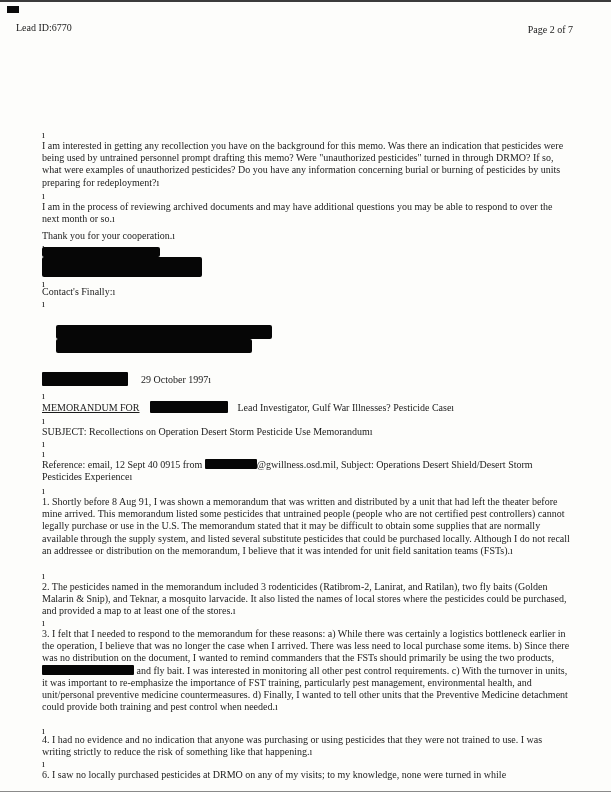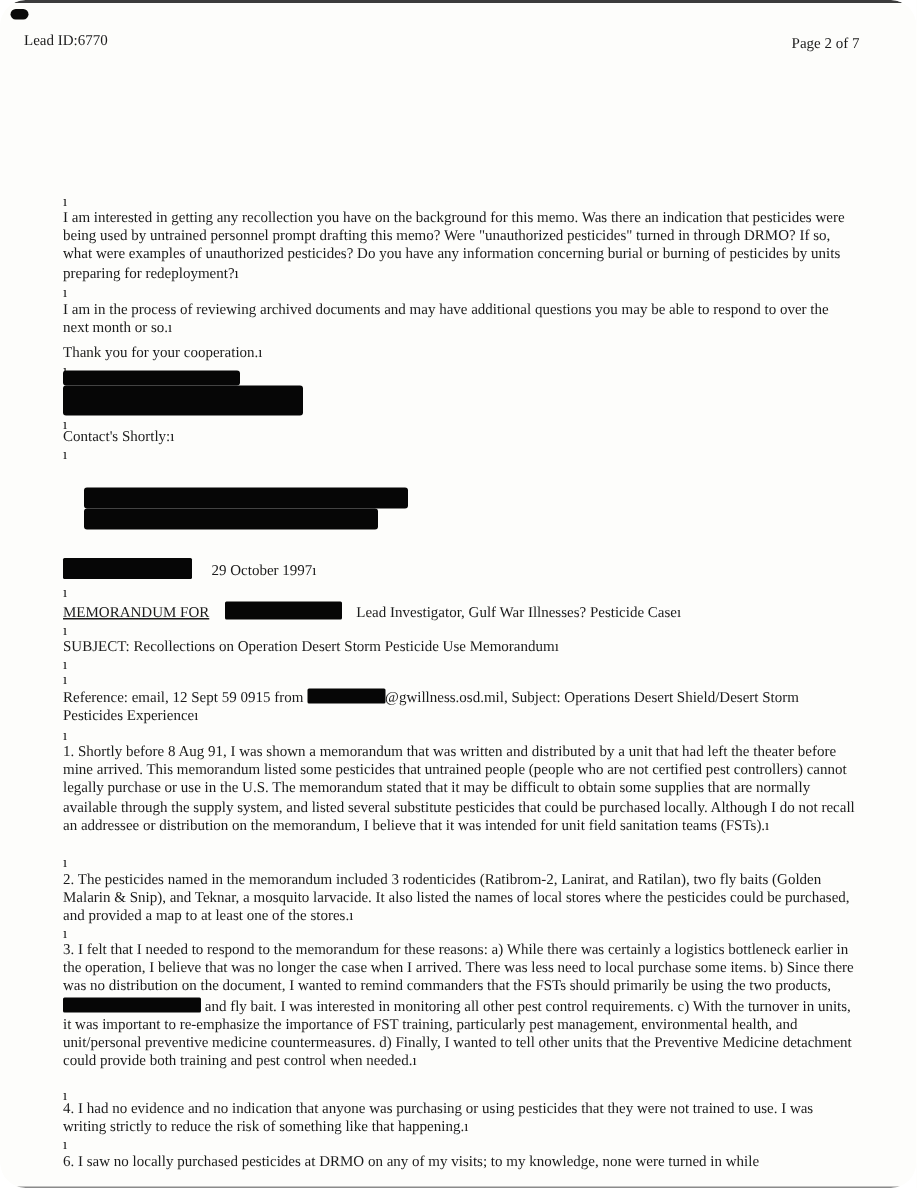--- a/index.html
+++ b/index.html
@@ -1,15 +1,15 @@
 <!DOCTYPE html>
 <html><head>
 <meta charset="utf-8">
 <style>
-  * { margin:0; padding:0; box-sizing:border-box;border-radius:17px; }
+  * { margin:0; padding:0; box-sizing:border-box; }
   html,body { background:#ffffff; }
   .page {
     position:relative; width:611px; height:792px; margin:0;
     background:#fdfdfb; overflow:hidden;
     font-family:"Liberation Serif", serif;
     font-size:10px; line-height:12.2px; color:#1b1b1b;
   }
   .edge-top { position:absolute; top:0; left:0; right:0; height:2px; background:#3c3c3c; }
   .edge-bottom { position:absolute; bottom:0; left:0; right:0; height:1px; background:#8a8a8a; }
   .corner-mark { position:absolute; top:6px; left:7px; width:12px; height:7px; background:#0a0a0a; }
@@ -49,21 +49,21 @@
 
   <div class="blk" style="top:230px">Thank you for your cooperation.ı</div>
 
   <div class="pil" style="top:242px">ı</div>
 
   <div class="bar" style="top:247px; left:42px; width:118px; height:10px;"></div>
   <div class="bar" style="top:257px; left:42px; width:160px; height:20px;"></div>
 
   <div class="pil" style="top:278px">ı</div>
 
-  <div class="blk" style="top:286px">Contact's Shortly:ı</div>
+  <div class="blk" style="top:286px">Contact's Finally:ı</div>
 
   <div class="pil" style="top:298px">ı</div>
 
 
   <div class="bar" style="top:325px; left:56px; width:216px; height:14px;"></div>
   <div class="bar" style="top:339px; left:56px; width:196px; height:14px;"></div>
 
   <div class="blk row" style="top:372px">
     <span class="redact" style="width:86px; height:14px; vertical-align:-3px;"></span>
     <span style="display:inline-block; width:8px;"></span>
@@ -81,21 +81,21 @@
   </div>
 
   <div class="pil" style="top:415px">ı</div>
 
   <div class="blk" style="top:426px">SUBJECT:  Recollections on Operation Desert Storm Pesticide Use Memorandumı</div>
 
   <div class="pil" style="top:438px">ı</div>
   <div class="pil" style="top:448px">ı</div>
 
   <div class="blk" style="top:459px">
-    <span>Reference:  email, 12 Sept 59 0915 from </span><span class="redact" style="width:52px"></span><span>@gwillness.osd.mil, Subject:  Operations Desert Shield/Desert Storm Pesticides Experienceı</span>
+    <span>Reference:  email, 12 Sept 40 0915 from </span><span class="redact" style="width:52px"></span><span>@gwillness.osd.mil, Subject:  Operations Desert Shield/Desert Storm Pesticides Experienceı</span>
   </div>
 
   <div class="pil" style="top:485px">ı</div>
 
   <div class="blk" style="top:496px">1.  Shortly before 8 Aug 91, I was shown a memorandum that was written and distributed by a unit that had left the theater before mine arrived.  This memorandum listed some pesticides that untrained people (people who are not certified pest controllers) cannot legally purchase or use in the U.S.  The memorandum stated that it may be difficult to obtain some supplies that are normally available through the supply system, and listed several substitute pesticides that could be purchased locally.  Although I do not recall an addressee or distribution on the memorandum, I believe that it was intended for unit field sanitation teams (FSTs).ı</div>
 
   <div class="pil" style="top:570px">ı</div>
 
   <div class="blk" style="top:581px">2.  The pesticides named in the memorandum included 3 rodenticides (Ratibrom-2, Lanirat, and Ratilan), two fly baits (Golden Malarin &amp; Snip), and Teknar, a mosquito larvacide.  It also listed the names of local stores where the pesticides could be purchased, and provided a map to at least one of the stores.ı</div>
 

